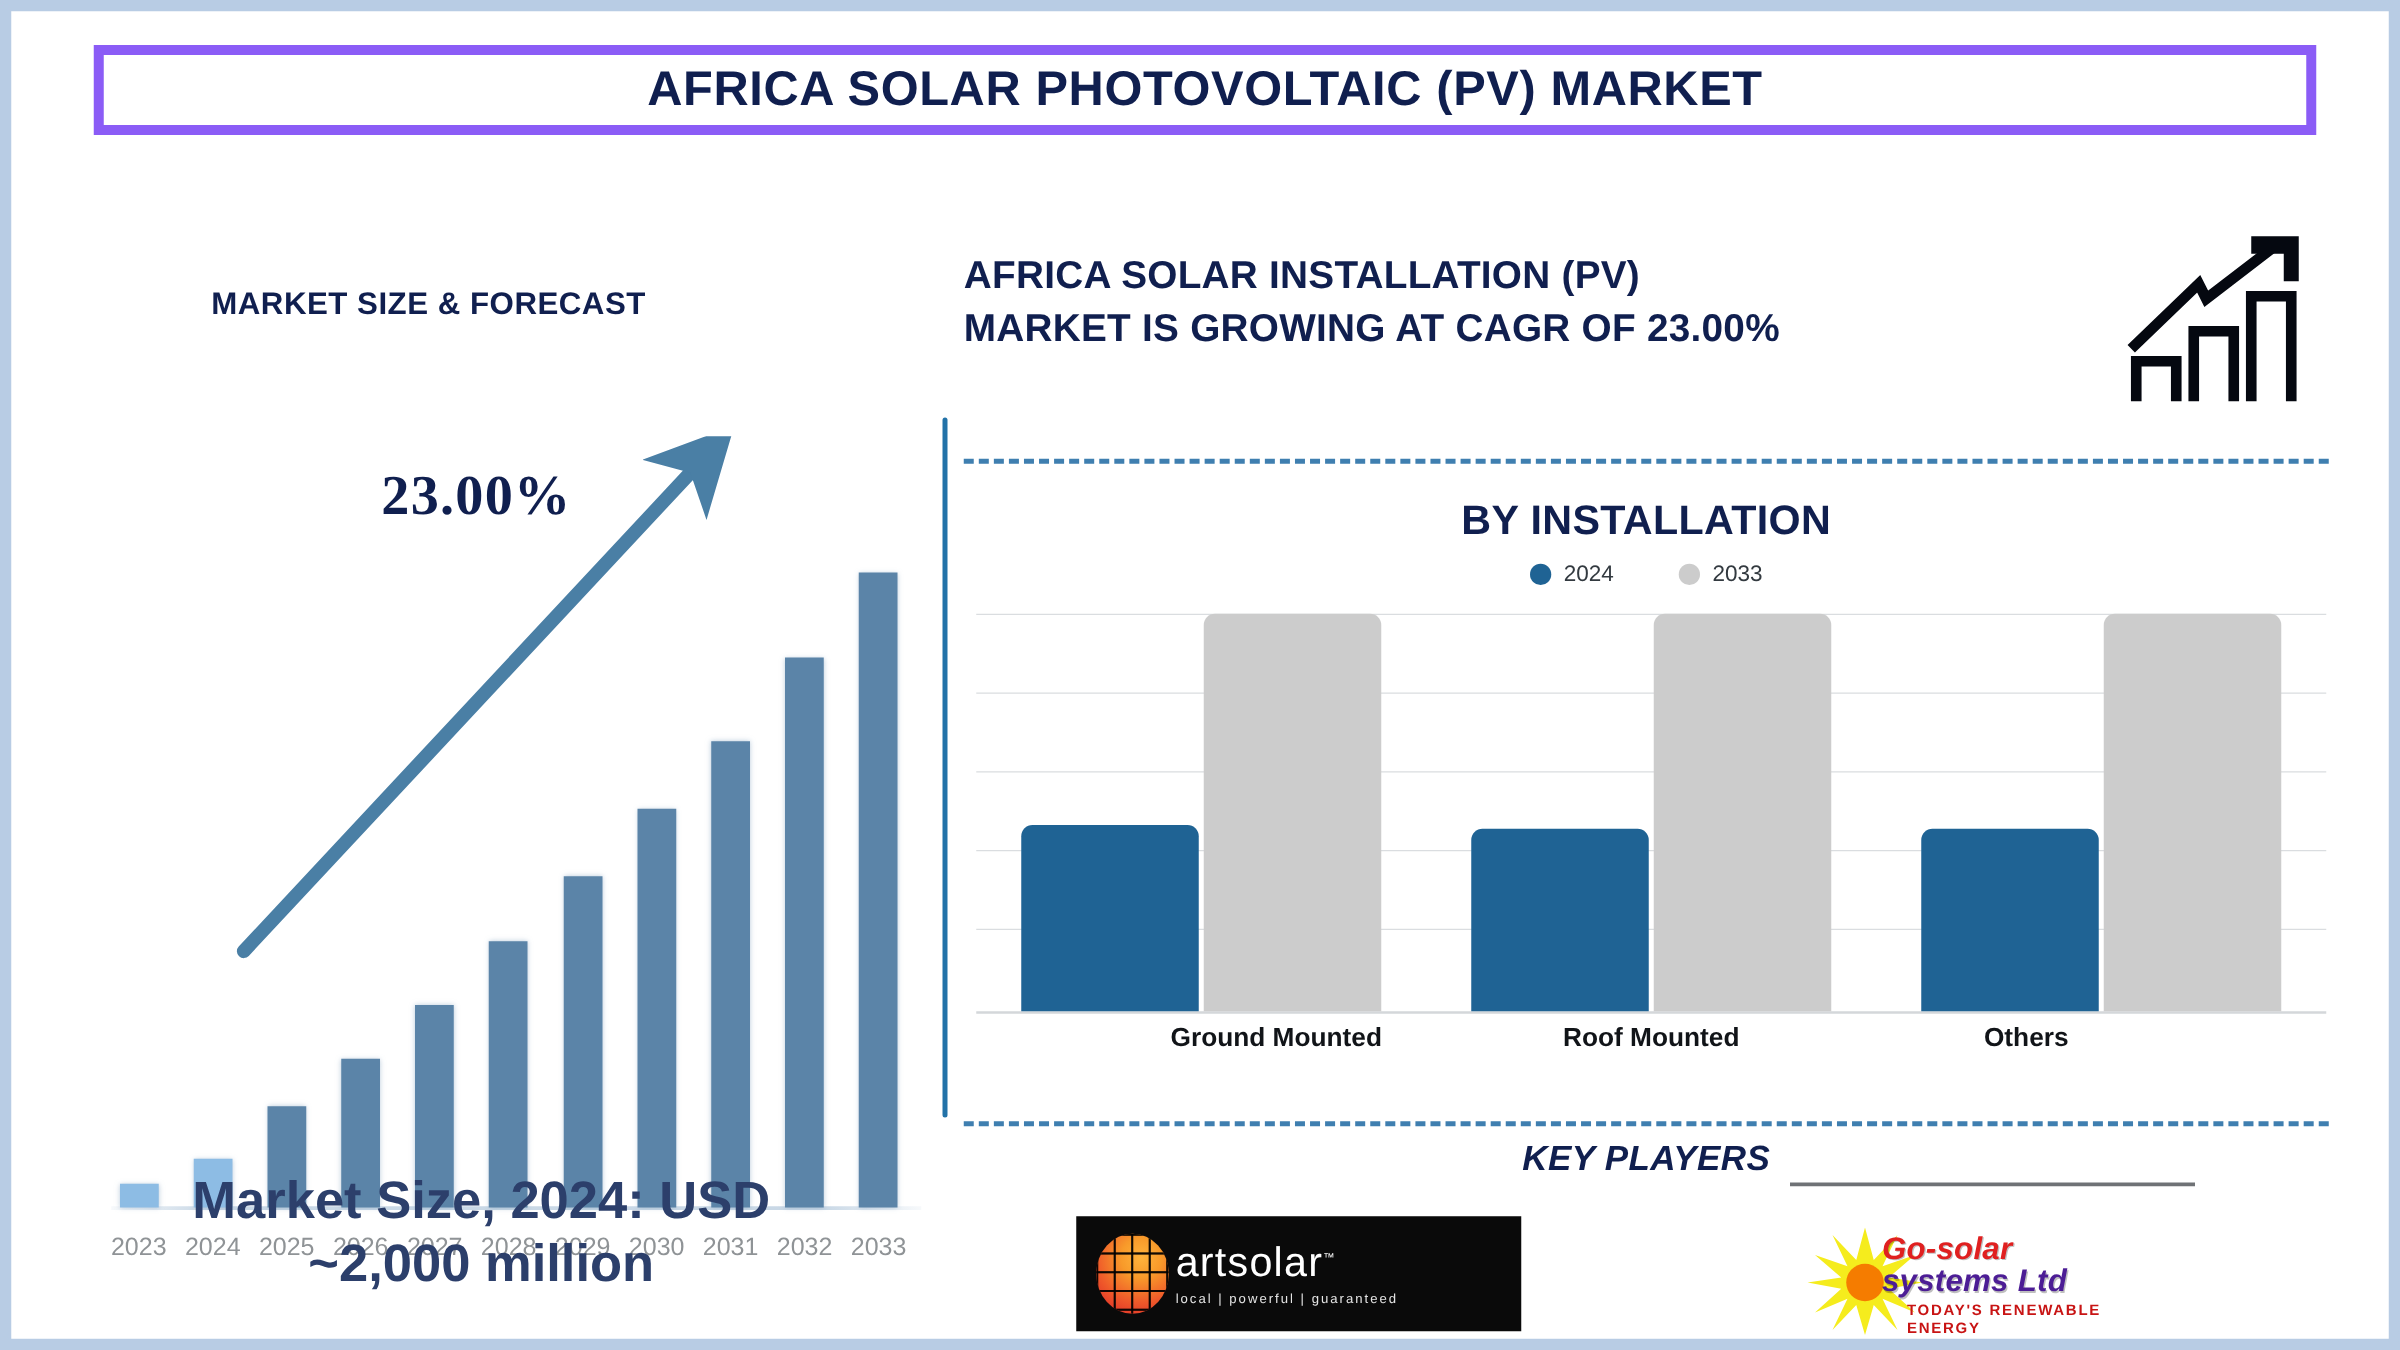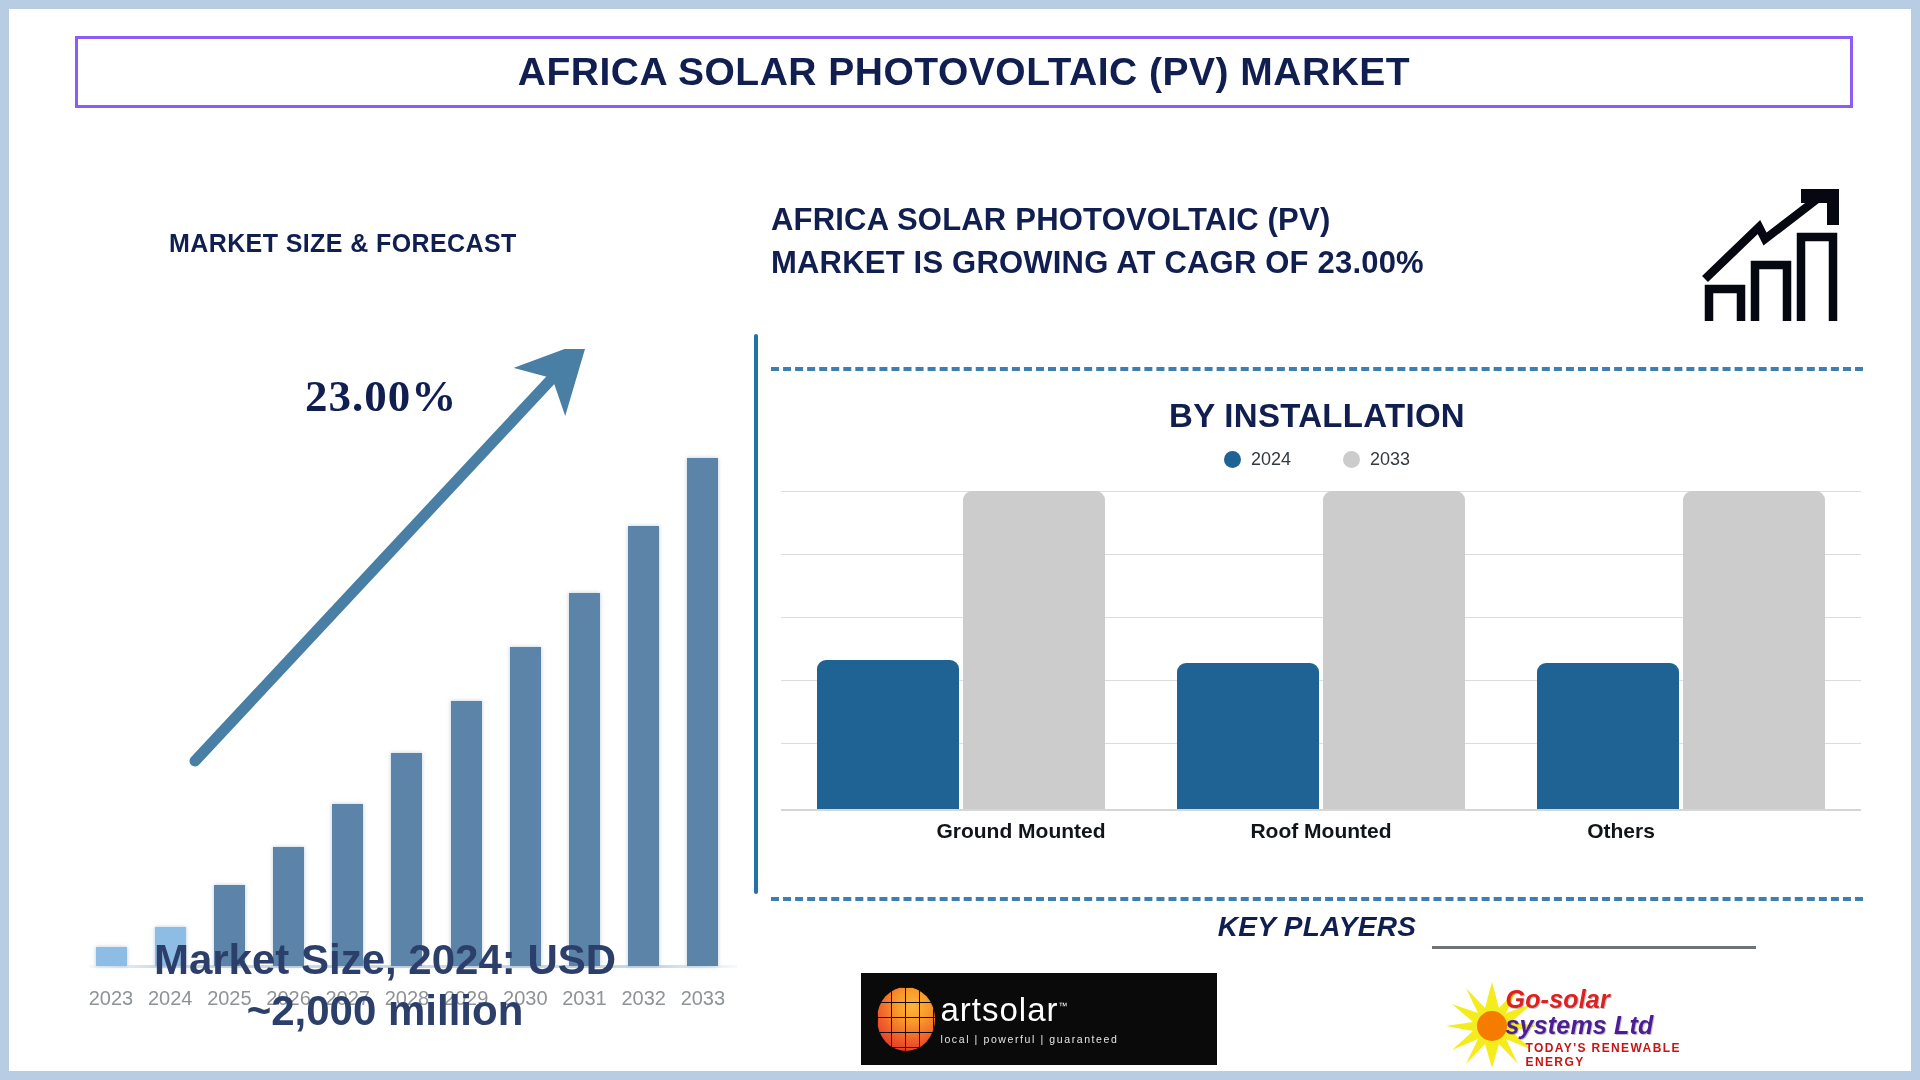--- a/index.html
+++ b/index.html
@@ -14,21 +14,21 @@
     width: 1920px; height: 1080px;
     background: #ffffff;
     border: 9px solid #b8cce4;
   }
 
   
   .title-box {
     position: absolute;
     left: 66px; top: 27px;
     width: 1778px; height: 72px;
-    border: 3px solid #8b5cf6;
+    border: 8px solid #8b5cf6;
     display: flex; align-items: center; justify-content: center;
     background: #ffffff;
   }
   .title-text {
     font-size: 39px;
     font-weight: 700;
     letter-spacing: 0.5px;
     color: #101f4f;
   }
 
@@ -453,21 +453,21 @@
       <div>Market Size, 2024: USD</div>
       <div>~2,000 million</div>
     </div>
   </div>
 
   <div class="right-panel">
 
     <div class="vdiv"></div>
 
     <div class="rp-head">
-      <div class="rp-head-line">AFRICA SOLAR PHOTOVOLTAIC (PV)</div>
+      <div class="rp-head-line">AFRICA SOLAR INSTALLATION (PV)</div>
       <div class="rp-head-line">MARKET IS GROWING AT CAGR OF 23.00%</div>
     </div>
 
     <svg class="growth-icon" viewBox="0 0 152 148">
       <g fill="none" stroke="#050810" stroke-width="8.5" stroke-linejoin="miter">
         <path d="M12,140 L12,108 L44,108 L44,140"></path>
         <path d="M58,140 L58,84 L90,84 L90,140"></path>
         <path d="M104,140 L104,56 L136,56 L136,140"></path>
       </g>
       <path d="M8,98 L62,46 L68,58 L128,12" fill="none" stroke="#050810" stroke-width="8.5" stroke-linecap="butt"></path>

